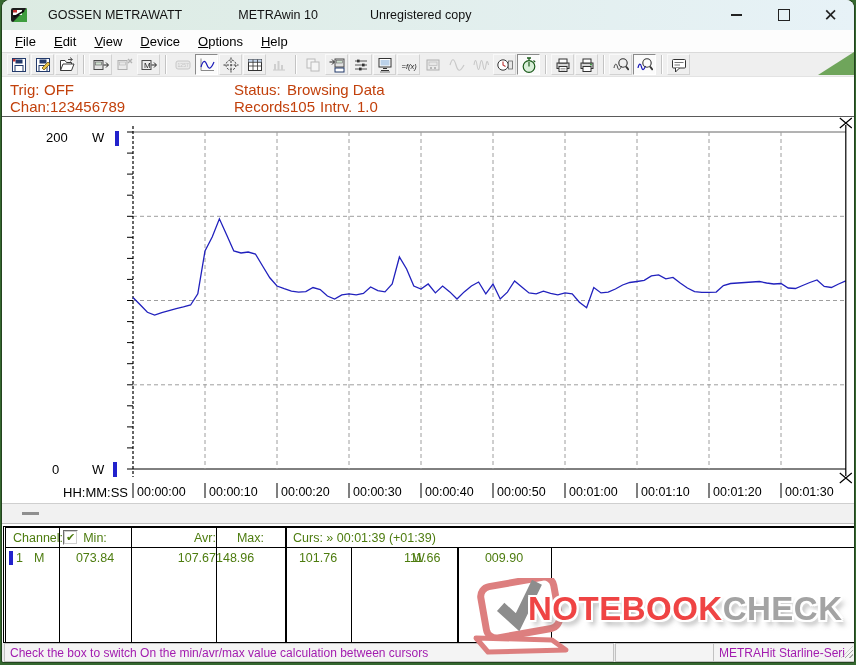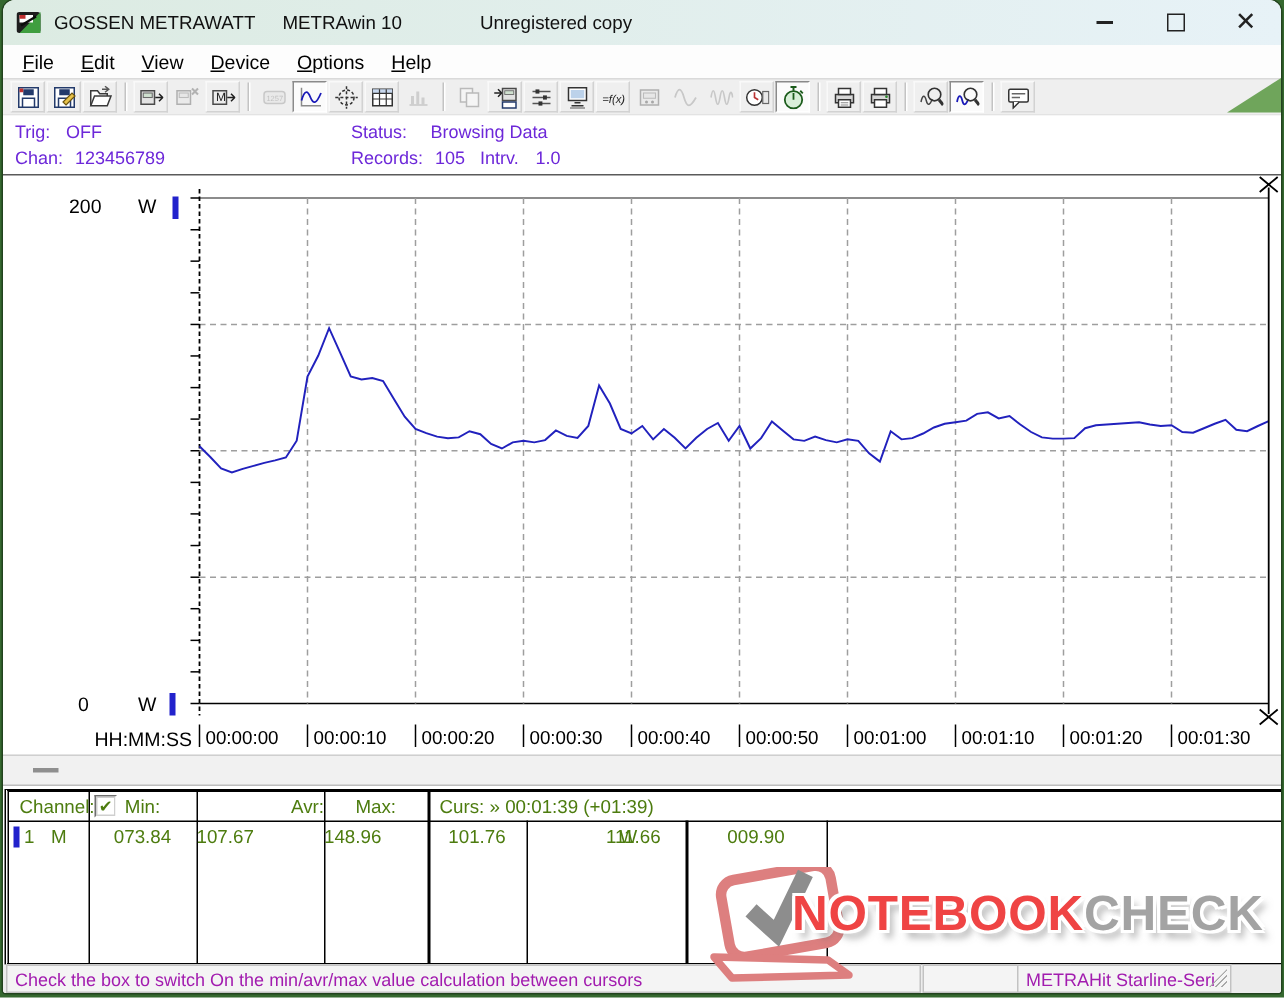--- a/index.html
+++ b/index.html
@@ -2,21 +2,21 @@
 <html><head>
 <meta charset="utf-8">
 <style>
   html,body{margin:0;padding:0}
   body{width:856px;height:665px;overflow:hidden;background:#35682f;font-family:"Liberation Sans",sans-serif;position:relative}
   #win{position:absolute;left:2px;top:0;width:852px;height:662px;background:#fff;border-radius:8px 8px 2px 2px;overflow:hidden;box-shadow:0 0 0 1px rgba(0,0,0,.35)}
 
   
   #titlebar{position:absolute;left:0;top:0;width:100%;height:30px;background:linear-gradient(90deg,#dcebe2,#e7f2f7);display:flex;align-items:center;font-size:12.5px;color:#111}
   #appicon{width:17px;height:15px;margin-left:9px;flex:0 0 auto}
-  .t-app{margin-left:8px}.t-prod{margin-left:18px}.t-unreg{margin-left:52px}
+  .t-app{margin-left:20px}.t-prod{margin-left:56px}.t-unreg{margin-left:52px}
   #wincontrols{margin-left:auto;display:flex;height:100%}
   .winbtn{width:47px;height:100%;display:flex;align-items:center;justify-content:center}
   .glyph-min{width:11px;height:1.5px;background:#222}
   .glyph-max{width:10px;height:10px;border:1.4px solid #222}
   .glyph-close{font-size:17px;color:#222;line-height:1;font-family:"DejaVu Sans",sans-serif}
 
   
   #menubar{position:absolute;left:0;top:30px;width:100%;height:22px;background:#fdfdfd;display:flex;align-items:center;font-size:13px;padding-left:4px;box-sizing:border-box}
   .menu-item{padding:2px 9px;color:#000}
   .menu-item u{text-decoration:underline}
@@ -24,21 +24,21 @@
   
   #toolbar{position:absolute;left:0;top:52px;width:100%;height:25px;background:#efefef;border-top:1px solid #dadada;border-bottom:1px solid #e3e3e3;box-sizing:border-box;display:flex;align-items:center;padding-left:5px}
   .tbtn{width:23px;height:21px;display:flex;align-items:center;justify-content:center;border:1px solid;border-color:#f9f9f9 #d2d2d2 #d2d2d2 #f9f9f9;background:#efefef;box-sizing:border-box;margin-right:1px}
   .tbtn.pressed{border-color:#8a8a8a #fff #fff #8a8a8a;background:#fbfbfb}
   .tbtn.disabled{border-color:transparent}
   .tbtn.disabled svg{opacity:.38;filter:grayscale(1)}
   .tsep{width:0;height:19px;border-left:1px solid #c3c3c3;border-right:1px solid #fff;margin:0 4px}
   #greentri{position:absolute;right:0;bottom:1px;width:0;height:0;border-left:36px solid transparent;border-bottom:23px solid #6fa55b}
 
   
-  #infopanel{position:absolute;left:0;top:77px;width:100%;height:39px;background:#fff;font-size:12px;color:#6d28d9}
+  #infopanel{position:absolute;left:0;top:77px;width:100%;height:39px;background:#fff;font-size:15px;color:#c2410c}
   #infopanel span{position:absolute;white-space:pre}
   .i-trig-l{left:8px;top:4px}.i-trig-v{left:42px;top:4px}
   .i-chan-l{left:8px;top:21px}.i-chan-v{left:48px;top:21px}
   .i-stat-l{left:232px;top:4px}.i-stat-v{left:285px;top:4px}
   .i-rec-l{left:232px;top:21px}.i-rec-v{left:288px;top:21px}
   .i-int-l{left:318px;top:21px}.i-int-v{left:355px;top:21px}
 
   
   #chartpanel{position:absolute;left:0;top:116px;width:100%;height:387px;background:#fff;border-top:1px solid #5a5a5a;box-sizing:border-box}
   #plot{position:absolute;left:0;top:0}
@@ -57,38 +57,38 @@
   .h-chan{left:7px;top:3px}
   .h-min{left:53px;width:72px;top:3px;text-align:center}
   .h-avr{left:125px;width:85px;top:3px;text-align:right}
   .h-max{left:210px;width:69px;top:3px;text-align:center}
   .h-curs{left:287px;top:3px}
   #cbx{position:absolute;left:57px;top:2px;width:13px;height:13px;background:#fff;border:1px solid;border-color:#6e6e6e #fff #fff #6e6e6e;box-shadow:inset 0 0 0 1px #cfcfcf;display:flex;align-items:center;justify-content:center;font-family:"DejaVu Sans",sans-serif;font-size:11px;line-height:1}
   .r-mark{left:3px;top:23px;width:4px;height:14px;background:#2222cc;position:absolute}
   .r-num{left:10px;top:23px}
   .r-mode{left:28px;top:23px}
   .r-min{left:53px;width:72px;top:23px;text-align:center}
-  .r-avr{left:125px;width:85px;top:23px;text-align:left}
+  .r-avr{left:125px;width:85px;top:23px;text-align:right}
   .r-max{left:210px;width:69px;top:23px;text-align:left}
   .r-c1{left:279px;width:66px;top:23px;text-align:center}
   .r-c2{left:345px;width:106px;top:23px;text-align:center}
   .r-diff{left:451px;width:94px;top:23px;text-align:center}
   .r-c2 .unit{margin-left:9px}
 
   
   #watermark{position:absolute;left:466px;top:578px;width:390px;height:84px;z-index:6;pointer-events:none}
   #wm-text{position:absolute;left:60px;top:12px;font-weight:bold;font-size:33px;letter-spacing:.5px;white-space:nowrap;
     text-shadow:-2px -2px 0 #fff,2px -2px 0 #fff,-2px 2px 0 #fff,2px 2px 0 #fff,0 -2px 0 #fff,0 2px 0 #fff,-2px 0 0 #fff,2px 0 0 #fff,4px 5px 5px rgba(110,110,110,.5)}
 
   
   #statusbar{position:absolute;left:0;top:643px;width:100%;height:19px;background:#ececec;font-size:12px;color:#a21caf}
   .sb-panel{position:absolute;top:0;height:17px;border:1px solid #c2c2c2;background:#f4f4f4;display:flex;align-items:center;padding-left:5px;box-sizing:content-box;white-space:nowrap;overflow:hidden}
   .sb-1{left:2px;width:603px}
   .sb-2{left:613px;width:92px}
-  .sb-3{left:676px;width:136px}
+  .sb-3{left:711px;width:136px}
   #grip{position:absolute;right:2px;bottom:3px;width:12px;height:12px;background:repeating-linear-gradient(135deg,transparent 0 2px,#a8a8a8 2px 3px);clip-path:polygon(100% 0,100% 100%,0 100%)}
 </style>
 </head>
 <body>
 
 <div id="win">
 
   <div id="titlebar">
     <svg id="appicon" viewBox="0 0 17 15">
       <rect x="0" y="0" width="16" height="14" rx="2" fill="#1d1d1d"></rect>

